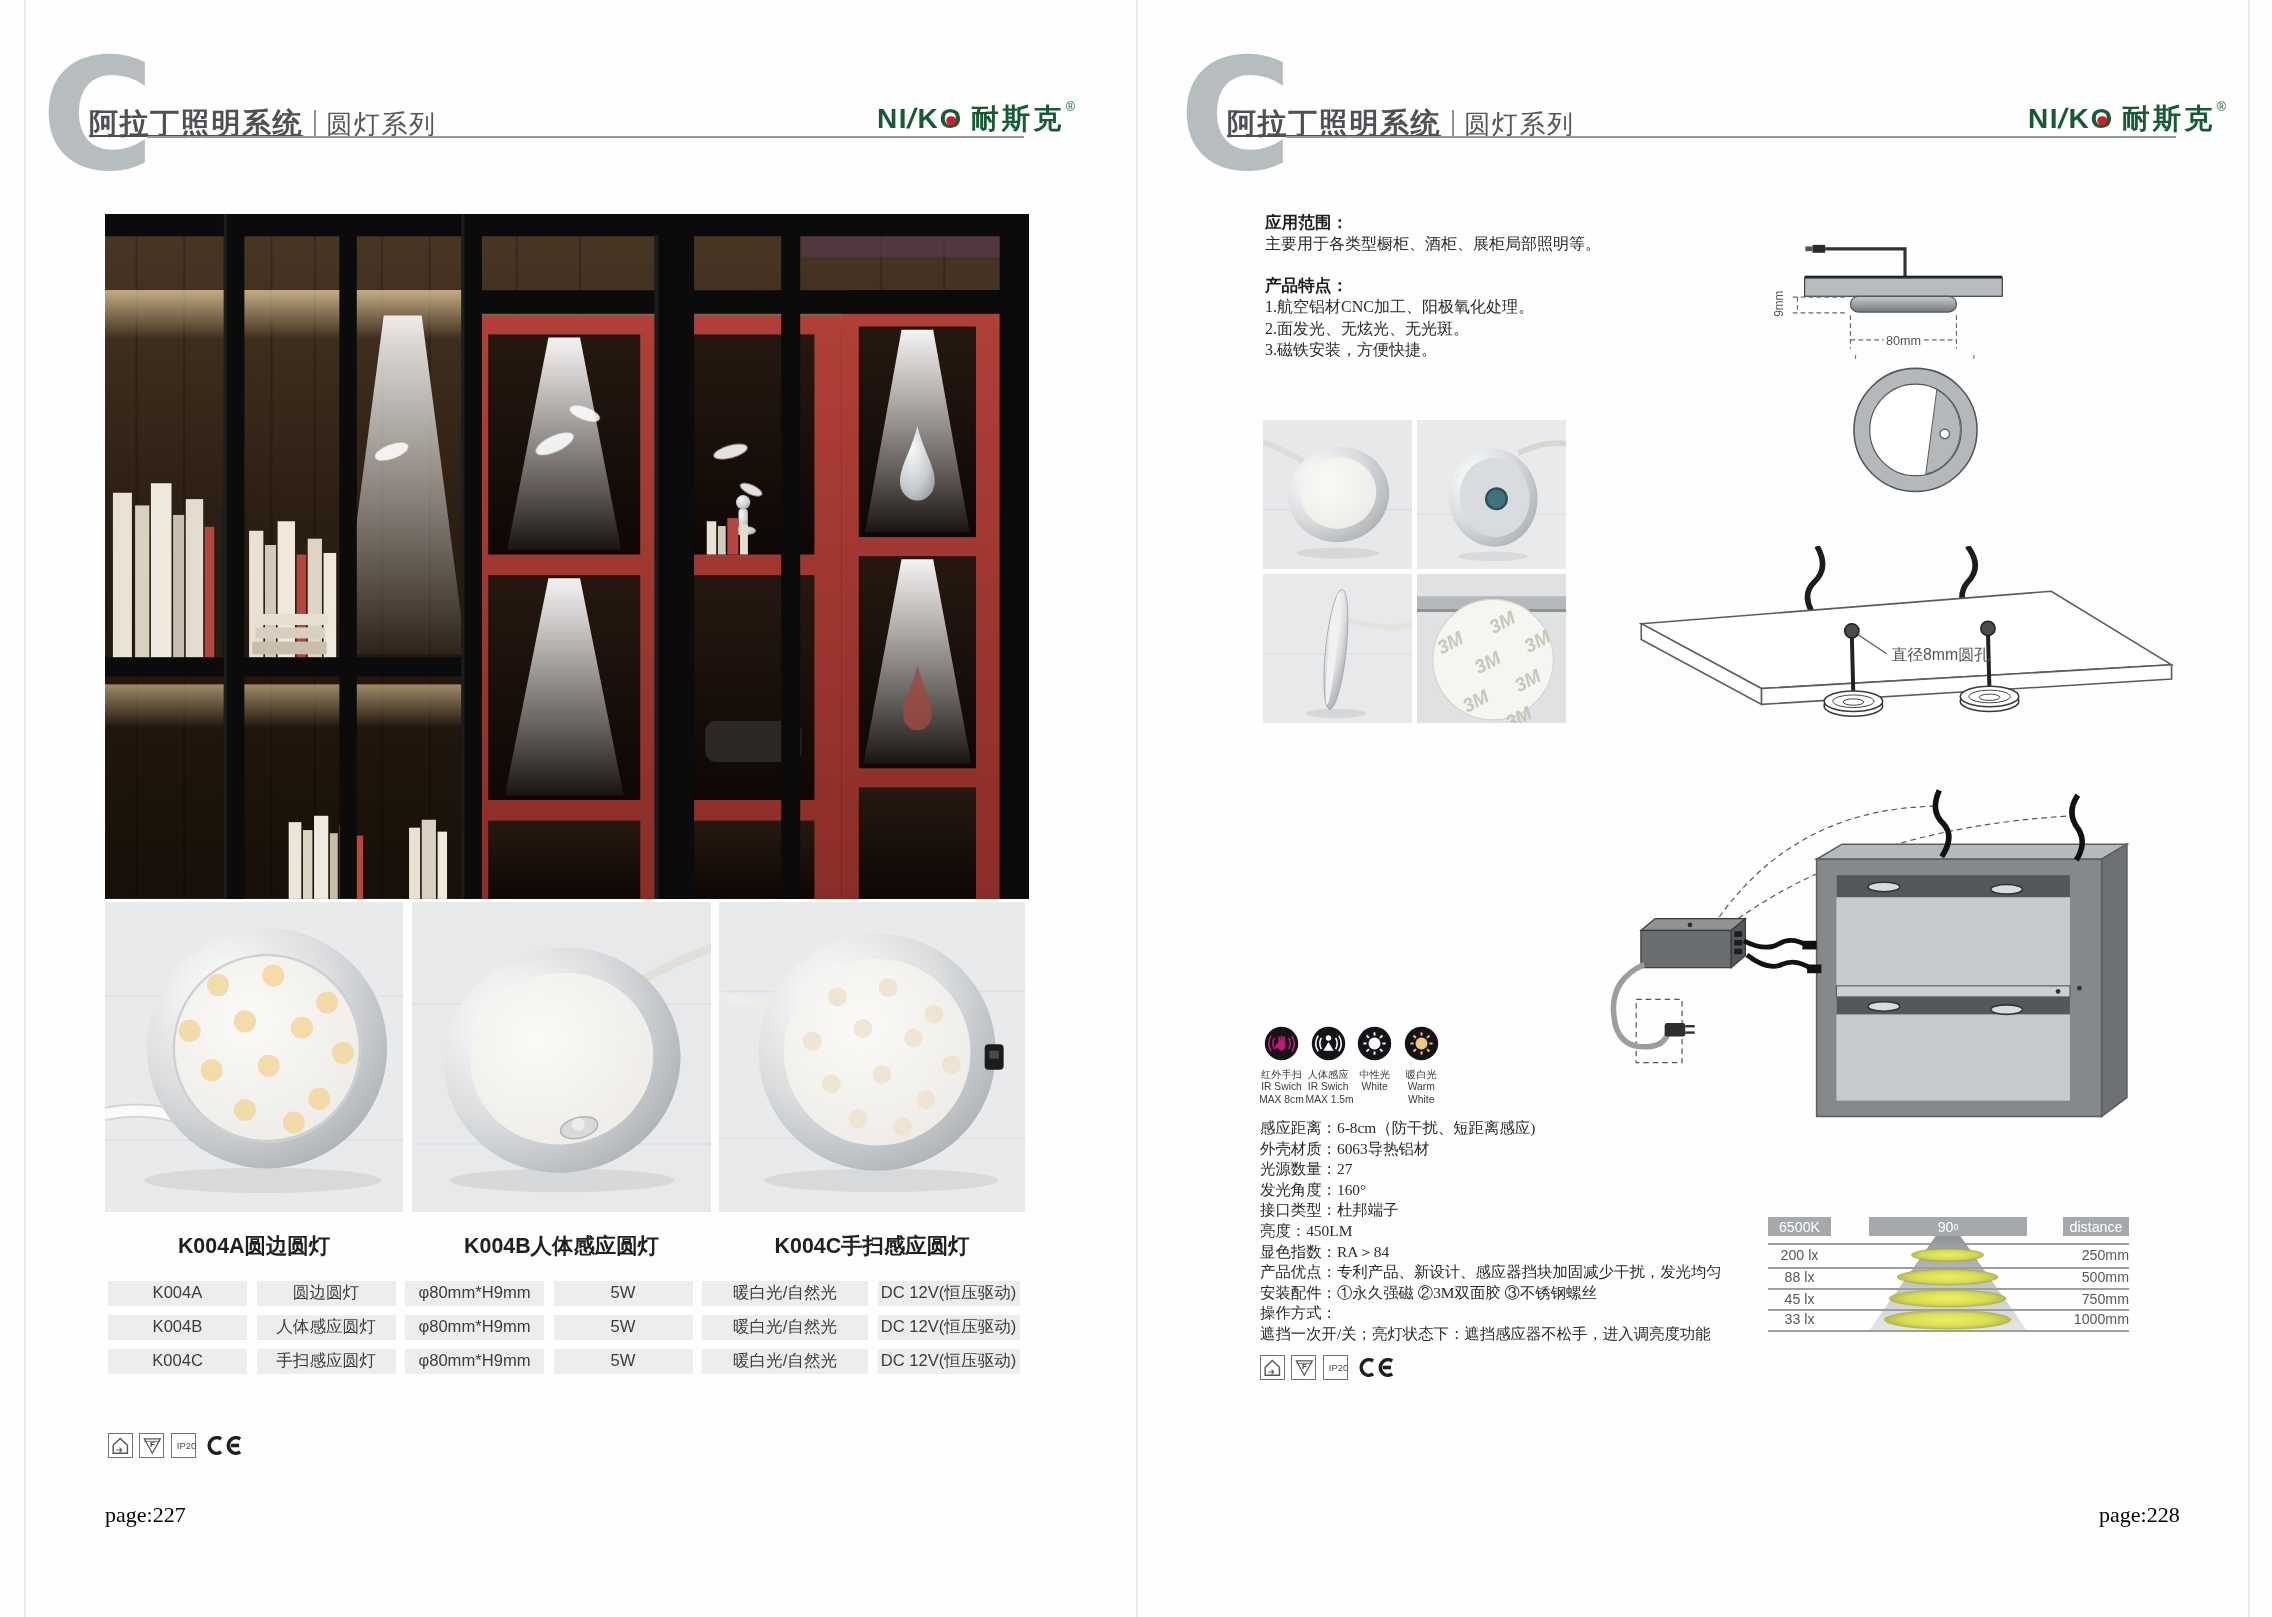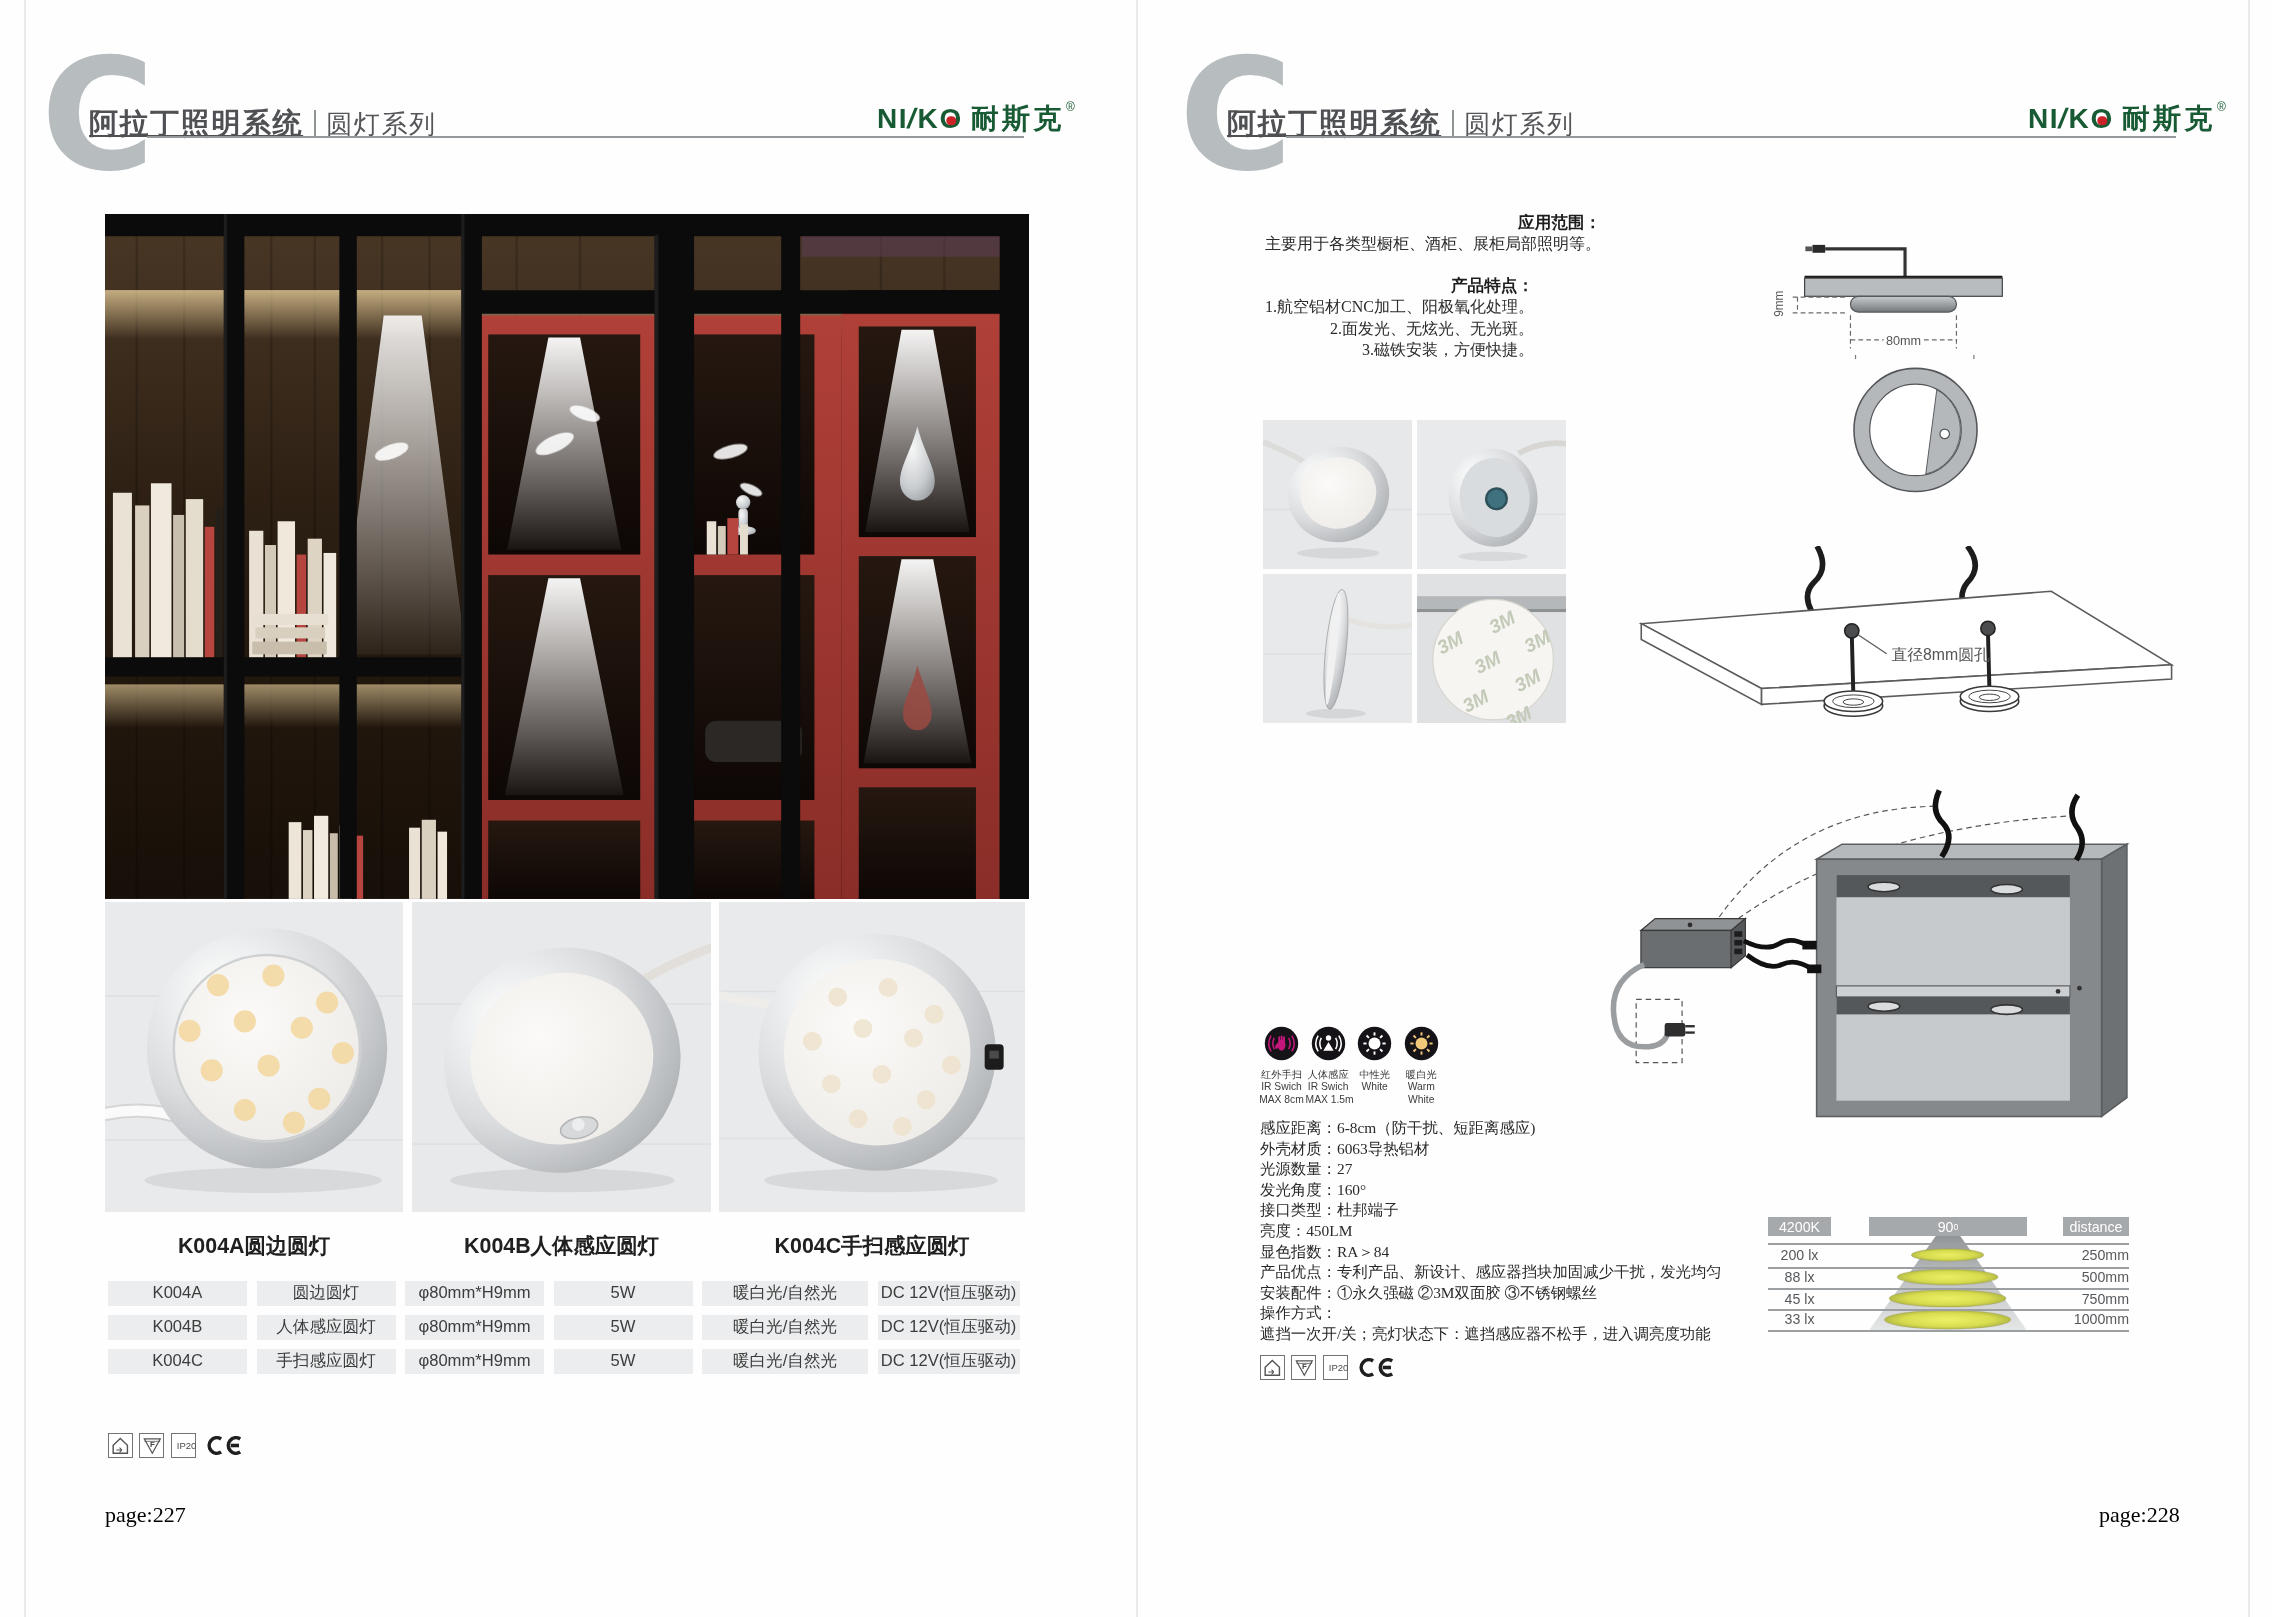--- a/index.html
+++ b/index.html
@@ -34,21 +34,21 @@
          display:flex;align-items:center;justify-content:center;}
   .cw0{width:139px}.cw1{width:139px}.cw2{width:139px}.cw3{width:139px}.cw4{width:166px}.cw5{width:142px}
   .gap4{margin-top:12px}.gap12{margin-top:9.5px}
   
   .cert-row{position:absolute;display:flex;align-items:center;gap:6.3px;}
   .cert-box{width:25px;height:25px;border:1.6px solid #707377;background:#fff;
             display:flex;align-items:center;justify-content:center;box-sizing:border-box;}
   .ip-text{font-size:9.5px;color:#4a4a4a;letter-spacing:0;padding-left:7px;}
   
   .serif{font-family:"Liberation Serif","DejaVu Serif",serif;}
-  .app-block{position:absolute;font-size:16px;line-height:21.4px;color:#2b2b2b;text-align:right;}
+  .app-block{position:absolute;font-size:16px;line-height:21.4px;color:#2b2b2b;}
   .app-title{font-weight:700;font-size:16.6px;color:#1d1d1d;}
   .specs{position:absolute;font-size:15.4px;line-height:20.6px;color:#292929;white-space:nowrap;}
   
   .sensor-row{position:absolute;display:flex;}
   .sensor{width:45px;margin-right:1.6px;text-align:center;}
   .sensor-label{margin-top:4.7px;font-size:10.3px;line-height:12.7px;color:#3c3c3c;white-space:nowrap;}
   
   .dist{position:absolute;width:361px;height:127px;}
   .dist-box{position:absolute;height:19px;background:#a6a9ab;color:#fff;font-size:14.2px;
             display:flex;align-items:center;justify-content:center;}
@@ -683,21 +683,21 @@
         <span class="ip-text">IP20</span>
       </span>
       <svg width="43" height="25" viewBox="0 0 72 34" aria-label="CE">
         <path d="M32 6 A13 13 0 1 0 32 28" fill="none" stroke="#1f1f1f" stroke-width="6"></path>
         <path d="M64 6 A13 13 0 1 0 64 28" fill="none" stroke="#1f1f1f" stroke-width="6"></path>
         <path d="M48 17 H62" stroke="#1f1f1f" stroke-width="6"></path>
       </svg>
     </div>
 
     <div class="dist" style="left:1768px;top:1217px;">
-      <div class="dist-box" style="left:0;top:0;width:63px;">4200K</div>
+      <div class="dist-box" style="left:0;top:0;width:63px;">6500K</div>
       <div class="dist-box" style="left:101px;top:0;width:158px;">
         <span>90</span>
           <sup>0</sup>
       </div>
       <div class="dist-box" style="left:295px;top:0;width:66px;">distance</div>
 
       <svg class="abs" style="left:101px;top:19px;" width="158" height="94" viewBox="0 0 199 119">
         <polygon points="84,0 115,0 199,119 0,119" fill="url(#coneGray)"></polygon>
         <g fill="url(#lampYellow)" opacity="0.95" stroke="#8a8d72" stroke-opacity="0.4">
           <ellipse cx="99" cy="24" rx="46" ry="8"></ellipse>

